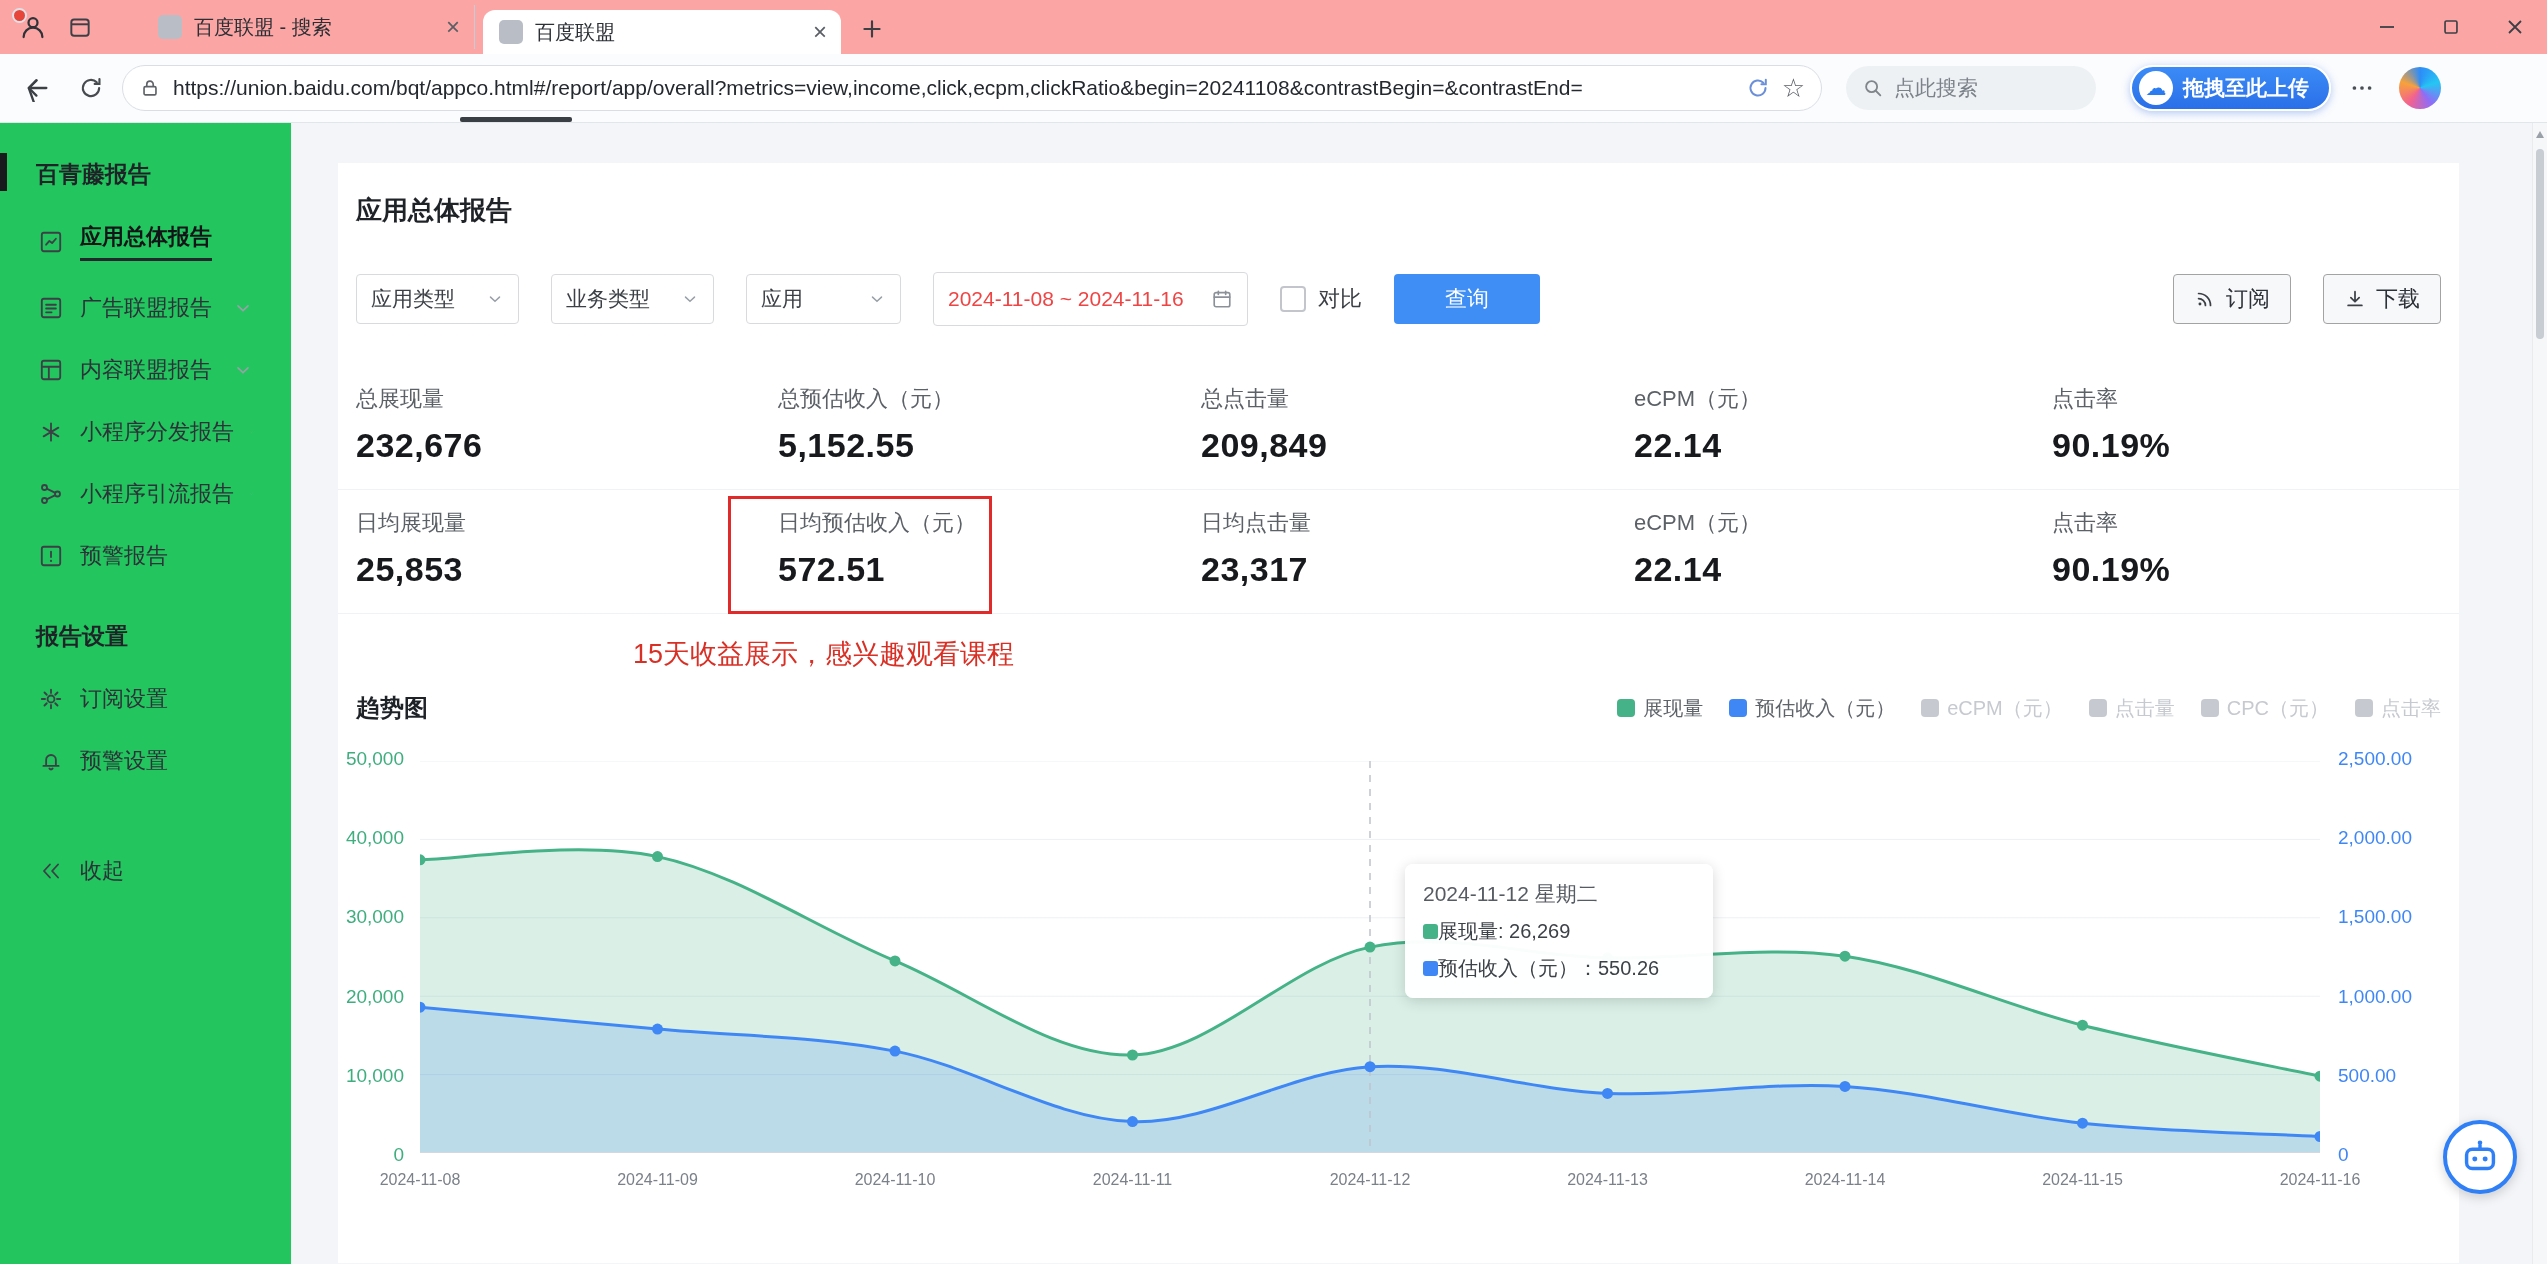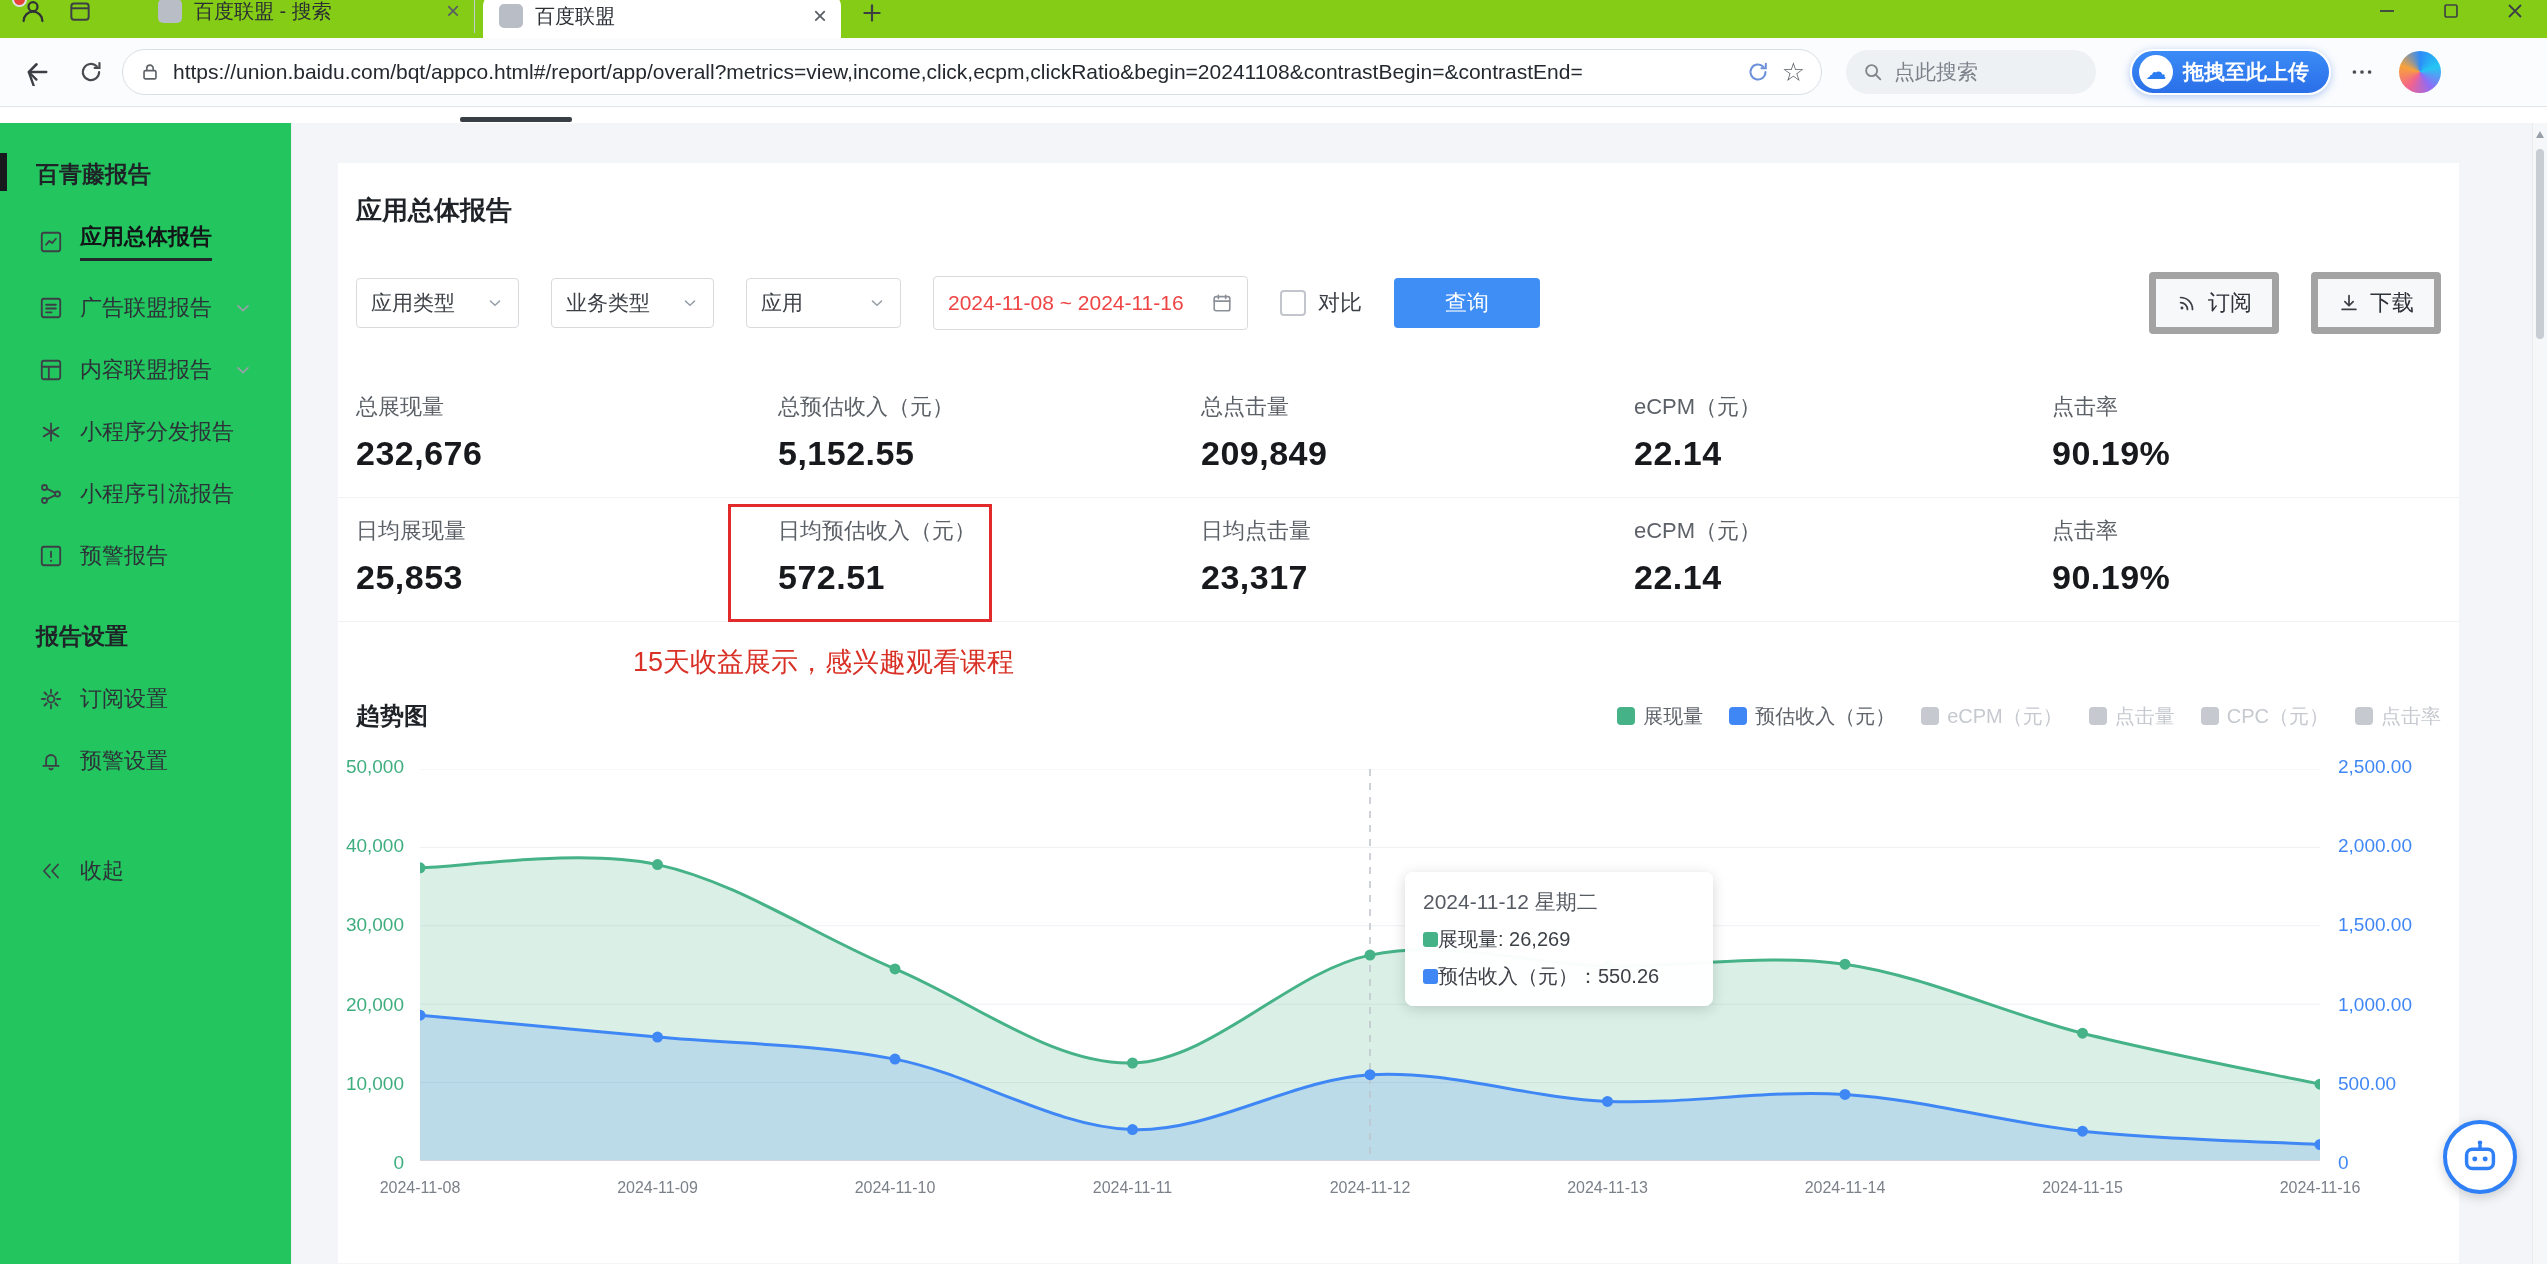--- a/index.html
+++ b/index.html
@@ -1,21 +1,21 @@
 <!DOCTYPE html>
 <html><head>
 <meta charset="utf-8">
 <style>
   html,body{margin:0;padding:0}
   body{width:2547px;height:1264px;overflow:hidden;background:#fff;color:#333;
        font-family:"Liberation Sans","DejaVu Sans",sans-serif;position:relative}
   .screen{position:absolute;inset:0}
 
   
-  .titlebar{height:38px;background:#84cc16;display:flex;align-items:flex-end;position:relative}
+  .titlebar{height:54px;background:#fca5a5;display:flex;align-items:flex-end;position:relative}
   .tb-left{display:flex;align-items:center;height:54px}
   .profile{position:relative;width:38px;height:38px;margin:0 10px 0 14px;display:flex;align-items:center;justify-content:center}
   .profile .dot{position:absolute;left:-2px;top:0;width:11px;height:11px;border-radius:50%;background:#e8453a;border:2px solid #dde2e9}
   .wsbtn{width:36px;height:36px;display:flex;align-items:center;justify-content:center;margin-right:44px}
   .tab{height:44px;display:flex;align-items:center;gap:12px;padding:0 14px 0 16px;font-size:20px;color:#2b2f34;box-sizing:border-box}
   .tab.inactive{width:333px;border-right:1px solid #c6ccd4;margin-bottom:5px}
   .tab.active{width:358px;background:#fff;border-radius:12px 12px 0 0;margin-left:8px}
   .tab .title{flex:1;white-space:nowrap;overflow:hidden}
   .favicon{width:24px;height:24px;border-radius:5px;background:#b9bec6;flex:0 0 24px}
   .tclose{font-size:24px;color:#5a5f66;line-height:1}
@@ -52,21 +52,21 @@
   .card-title{font-size:26px;font-weight:700;color:#1f2328;padding:30px 0 0 18px}
 
   .filter-row{display:flex;align-items:center;gap:32px;margin:44px 18px 0 18px}
   .select{width:163px;height:50px;border:1px solid #d8dade;border-radius:4px;background:#fff;display:flex;align-items:center;justify-content:space-between;padding:0 14px;font-size:21px;color:#3c4046;box-sizing:border-box}
   .select.s3{width:155px}
   .datebox{width:315px;height:54px;border:1px solid #d8dade;border-radius:4px;background:#fff;display:flex;align-items:center;justify-content:space-between;padding:0 14px;font-size:21px;color:#ef4444;box-sizing:border-box}
   .cmp{display:flex;align-items:center;gap:12px;font-size:22px;color:#3c4046}
   .checkbox{width:26px;height:26px;border:2px solid #c2c6cc;border-radius:4px;background:#fff;box-sizing:border-box}
   .btn-primary{width:146px;height:50px;background:#3e8ef6;color:#fff;font-size:22px;border:none;border-radius:4px;display:flex;align-items:center;justify-content:center}
   .end-buttons{margin-left:auto;display:flex;gap:32px}
-  .btn-ghost{height:48px;padding:0 20px;background:#f7f8fa;border:7px solid #a3a3a3;border-radius:4px;display:flex;align-items:center;gap:10px;font-size:22px;color:#2d3138}
+  .btn-ghost{height:48px;padding:0 20px;background:#f7f8fa;border:1px solid #a3a3a3;border-radius:4px;display:flex;align-items:center;gap:10px;font-size:22px;color:#2d3138}
 
   .stats{margin-top:40px}
   .stats-row{position:relative;display:grid;grid-template-columns:422px 423px 433px 418px 1fr;padding:18px 0 24px 18px;border-bottom:1px solid #f1f2f5}
   .stat-label{font-size:22px;color:#5c6168}
   .stat-value{font-size:34px;font-weight:700;color:#17191c;margin-top:12px;letter-spacing:.5px}
   .red-box{position:absolute;left:390px;top:6px;width:258px;height:112px;border:3px solid #e12a2a;pointer-events:none}
   .annotation{margin:22px 0 0 295px;font-size:27px;color:#d93026;font-weight:500}
 
   .chart-header{display:flex;align-items:center;margin:20px 18px 0 18px}
   .chart-title{font-size:24px;font-weight:700;color:#1f2328}

